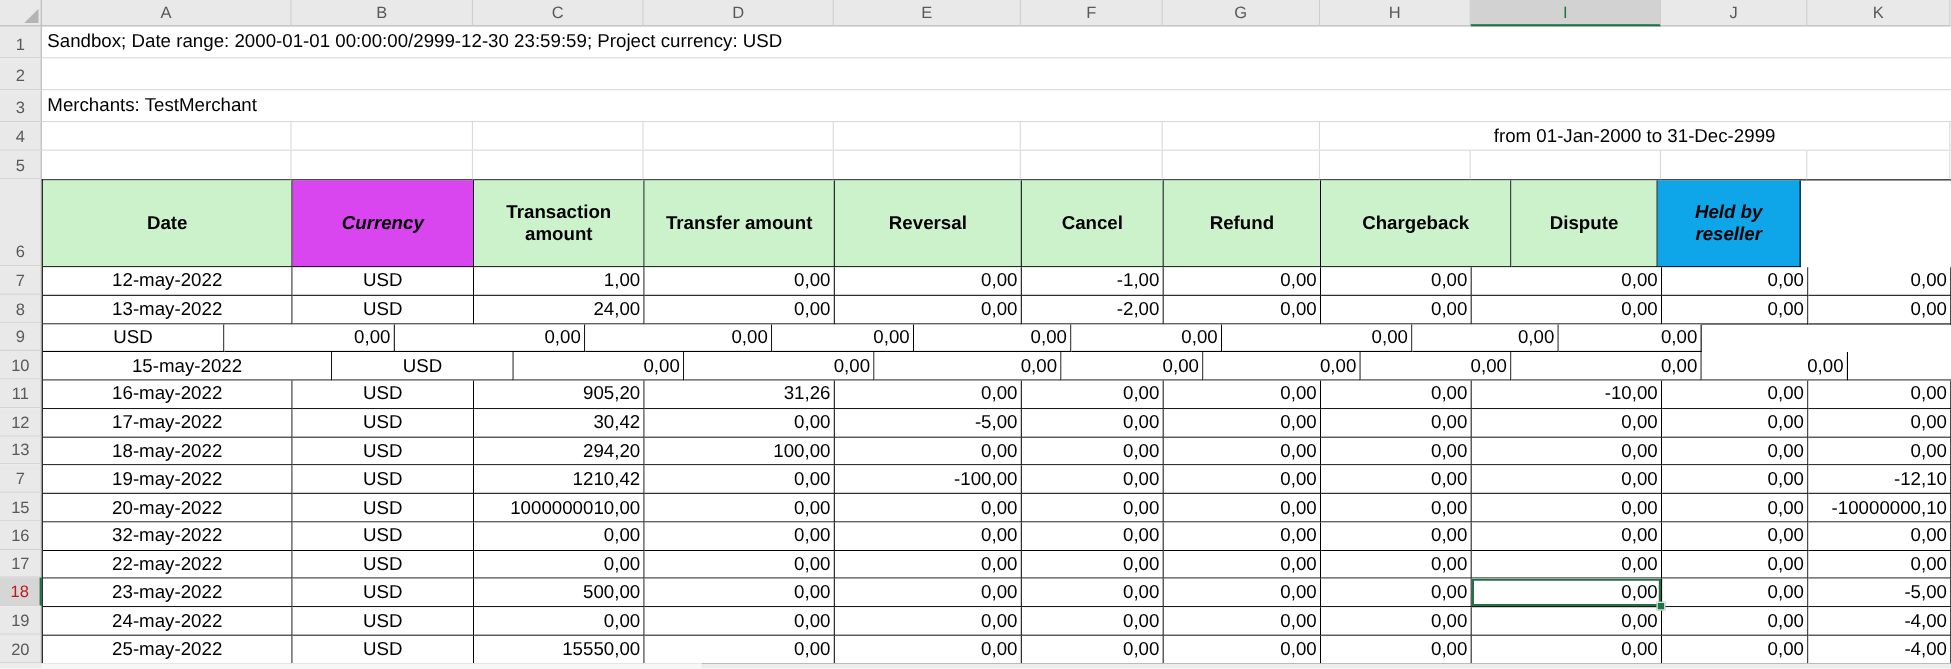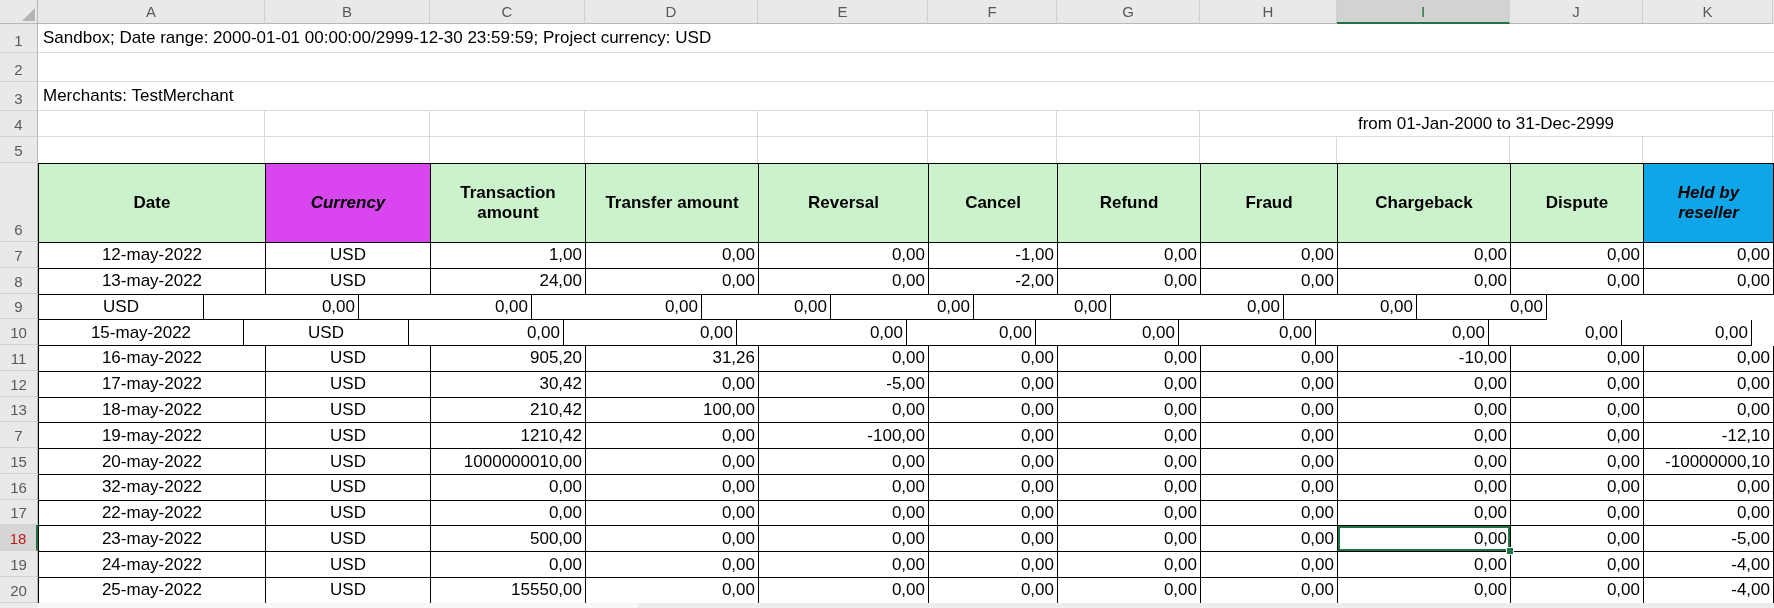--- a/index.html
+++ b/index.html
@@ -163,21 +163,20 @@
 
       <div class="xl-table" id="datatable">
           <div class="t-row head">
             <div class="t-cell" style="width: 227px; background: rgb(204, 242, 204);">Date</div>
             <div class="t-cell" style="width: 165px; background: #d946ef; font-style: italic;">Currency</div>
             <div class="t-cell" style="width: 155px; background: rgb(204, 242, 204);">Transaction amount</div>
             <div class="t-cell" style="width: 173px; background: rgb(204, 242, 204);">Transfer amount</div>
             <div class="t-cell" style="width: 170px; background: rgb(204, 242, 204);">Reversal</div>
             <div class="t-cell" style="width: 129px; background: rgb(204, 242, 204);">Cancel</div>
             <div class="t-cell" style="width: 143px; background: rgb(204, 242, 204);">Refund</div>
-            <div class="t-cell" style="width: 137px; background: rgb(204, 242, 204);">Fraud</div>
             <div class="t-cell" style="width: 173px; background: rgb(204, 242, 204);">Chargeback</div>
             <div class="t-cell" style="width: 133px; background: rgb(204, 242, 204);">Dispute</div>
             <div class="t-cell" style="width: 130px; background: #0ea5e9; font-style: italic;">Held by reseller</div>
           </div>
           <div class="t-row">
             <div class="t-cell center" style="width: 227px;">12-may-2022</div>
             <div class="t-cell center" style="width: 165px;">USD</div>
             <div class="t-cell num" style="width: 155px;">1,00</div>
             <div class="t-cell num" style="width: 173px;">0,00</div>
             <div class="t-cell num" style="width: 170px;">0,00</div>
@@ -207,21 +206,21 @@
             <div class="t-cell num" style="width: 173px;">0,00</div>
             <div class="t-cell num" style="width: 170px;">0,00</div>
             <div class="t-cell num" style="width: 129px;">0,00</div>
             <div class="t-cell num" style="width: 143px;">0,00</div>
             <div class="t-cell num" style="width: 137px;">0,00</div>
             <div class="t-cell num" style="width: 173px;">0,00</div>
             <div class="t-cell num" style="width: 133px;">0,00</div>
             <div class="t-cell num" style="width: 130px;">0,00</div>
           </div>
           <div class="t-row">
-            <div class="t-cell center" style="width: 205px;">15-may-2022</div>
+            <div class="t-cell center" style="width: 263px;">15-may-2022</div>
             <div class="t-cell center" style="width: 165px;">USD</div>
             <div class="t-cell num" style="width: 155px;">0,00</div>
             <div class="t-cell num" style="width: 173px;">0,00</div>
             <div class="t-cell num" style="width: 170px;">0,00</div>
             <div class="t-cell num" style="width: 129px;">0,00</div>
             <div class="t-cell num" style="width: 143px;">0,00</div>
             <div class="t-cell num" style="width: 137px;">0,00</div>
             <div class="t-cell num" style="width: 173px;">0,00</div>
             <div class="t-cell num" style="width: 133px;">0,00</div>
             <div class="t-cell num" style="width: 130px;">0,00</div>
@@ -248,21 +247,21 @@
             <div class="t-cell num" style="width: 129px;">0,00</div>
             <div class="t-cell num" style="width: 143px;">0,00</div>
             <div class="t-cell num" style="width: 137px;">0,00</div>
             <div class="t-cell num" style="width: 173px;">0,00</div>
             <div class="t-cell num" style="width: 133px;">0,00</div>
             <div class="t-cell num" style="width: 130px;">0,00</div>
           </div>
           <div class="t-row">
             <div class="t-cell center" style="width: 227px;">18-may-2022</div>
             <div class="t-cell center" style="width: 165px;">USD</div>
-            <div class="t-cell num" style="width: 155px;">210,42</div>
+            <div class="t-cell num" style="width: 155px;">294,20</div>
             <div class="t-cell num" style="width: 173px;">100,00</div>
             <div class="t-cell num" style="width: 170px;">0,00</div>
             <div class="t-cell num" style="width: 129px;">0,00</div>
             <div class="t-cell num" style="width: 143px;">0,00</div>
             <div class="t-cell num" style="width: 137px;">0,00</div>
             <div class="t-cell num" style="width: 173px;">0,00</div>
             <div class="t-cell num" style="width: 133px;">0,00</div>
             <div class="t-cell num" style="width: 130px;">0,00</div>
           </div>
           <div class="t-row">

